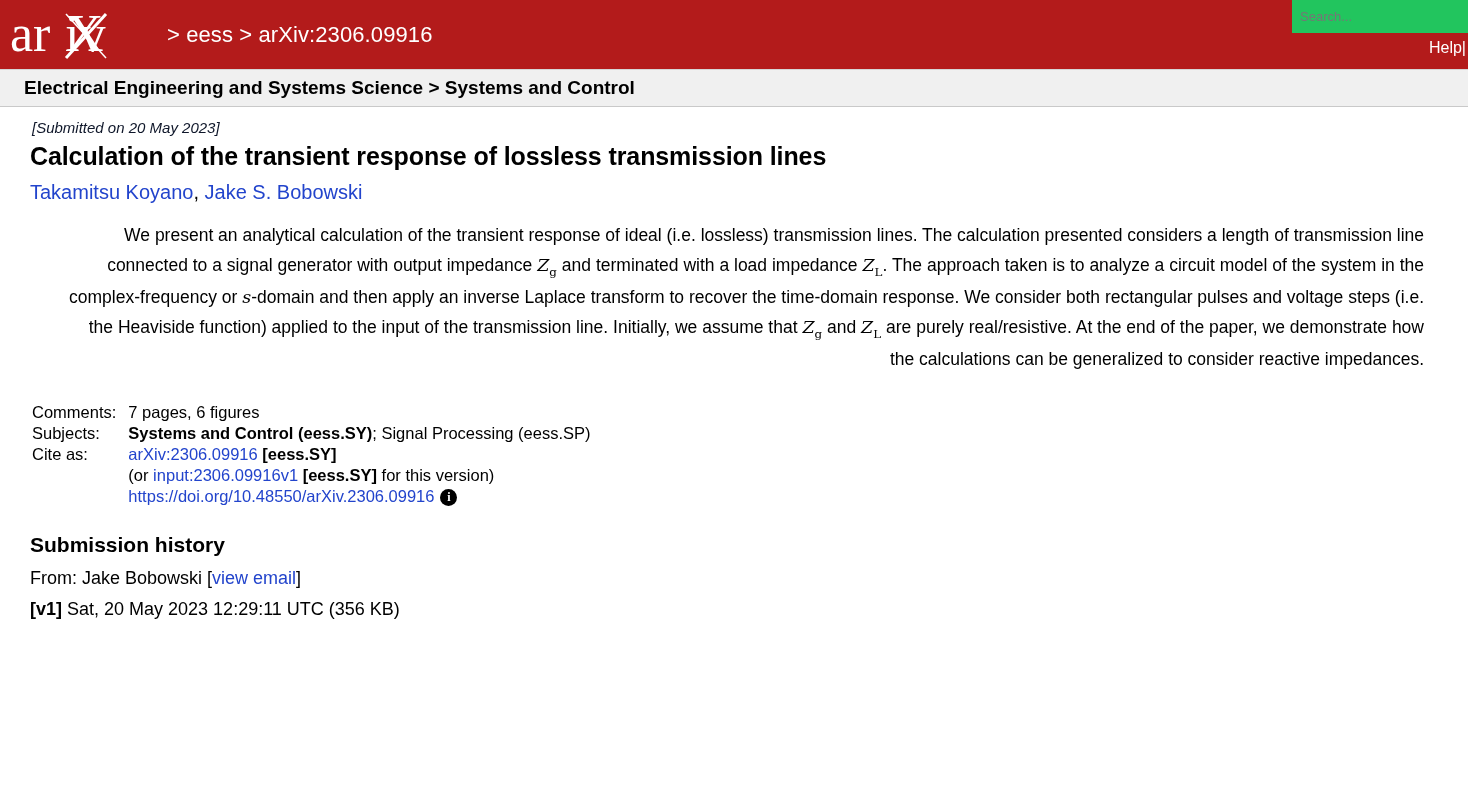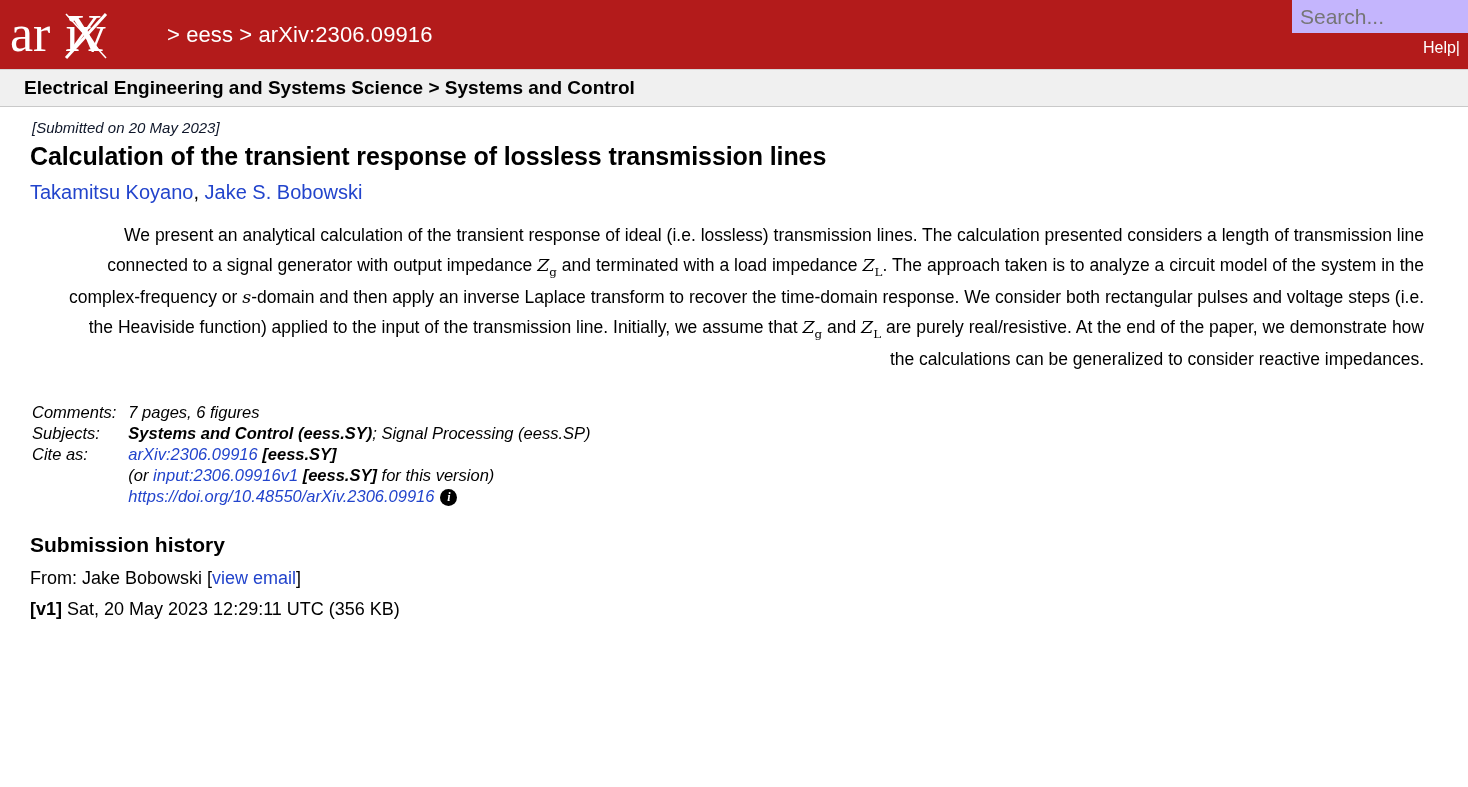--- a/index.html
+++ b/index.html
@@ -46,35 +46,35 @@
   }
 
   .header-right {
     position: absolute;
     right: 0;
     top: 0;
     width: 176px;
     text-align: right;
   }
   .search-box {
-    background: #c4b5fd;
+    background: #22c55e;
     height: 33px;
     width: 176px;
     box-sizing: border-box;
     border: none;
     padding: 0 8px;
-    font-size: 21px;
+    font-size: 13px;
     color: #555;
     font-family: "Liberation Sans", sans-serif;
     outline: none;
   }
   .search-box::placeholder { color: #767676; }
   .help-line {
     margin-top: 6px;
-    padding-right: 8px;
+    padding-right: 2px;
     font-size: 16px;
     color: #ffffff;
     text-align: right;
   }
   .help-line a { color: #ffffff; text-decoration: none; }
   .help-line .bar { color: #ffffff; }
 
   
   .subject-bar {
     background: #f0f0f0;
@@ -132,21 +132,20 @@
     font-size: 0.68em;
     font-family: "DejaVu Serif", serif;
   }
 
   
   .meta {
     margin-top: 28px;
     margin-left: 2px;
     font-size: 16.5px;
     border-collapse: collapse;
-    font-style: italic;
   }
   .meta td {
     padding: 1px 0;
     vertical-align: top;
   }
   .meta td.label {
     text-align: left;
     padding-right: 12px;
     white-space: nowrap;
     color: #000;

